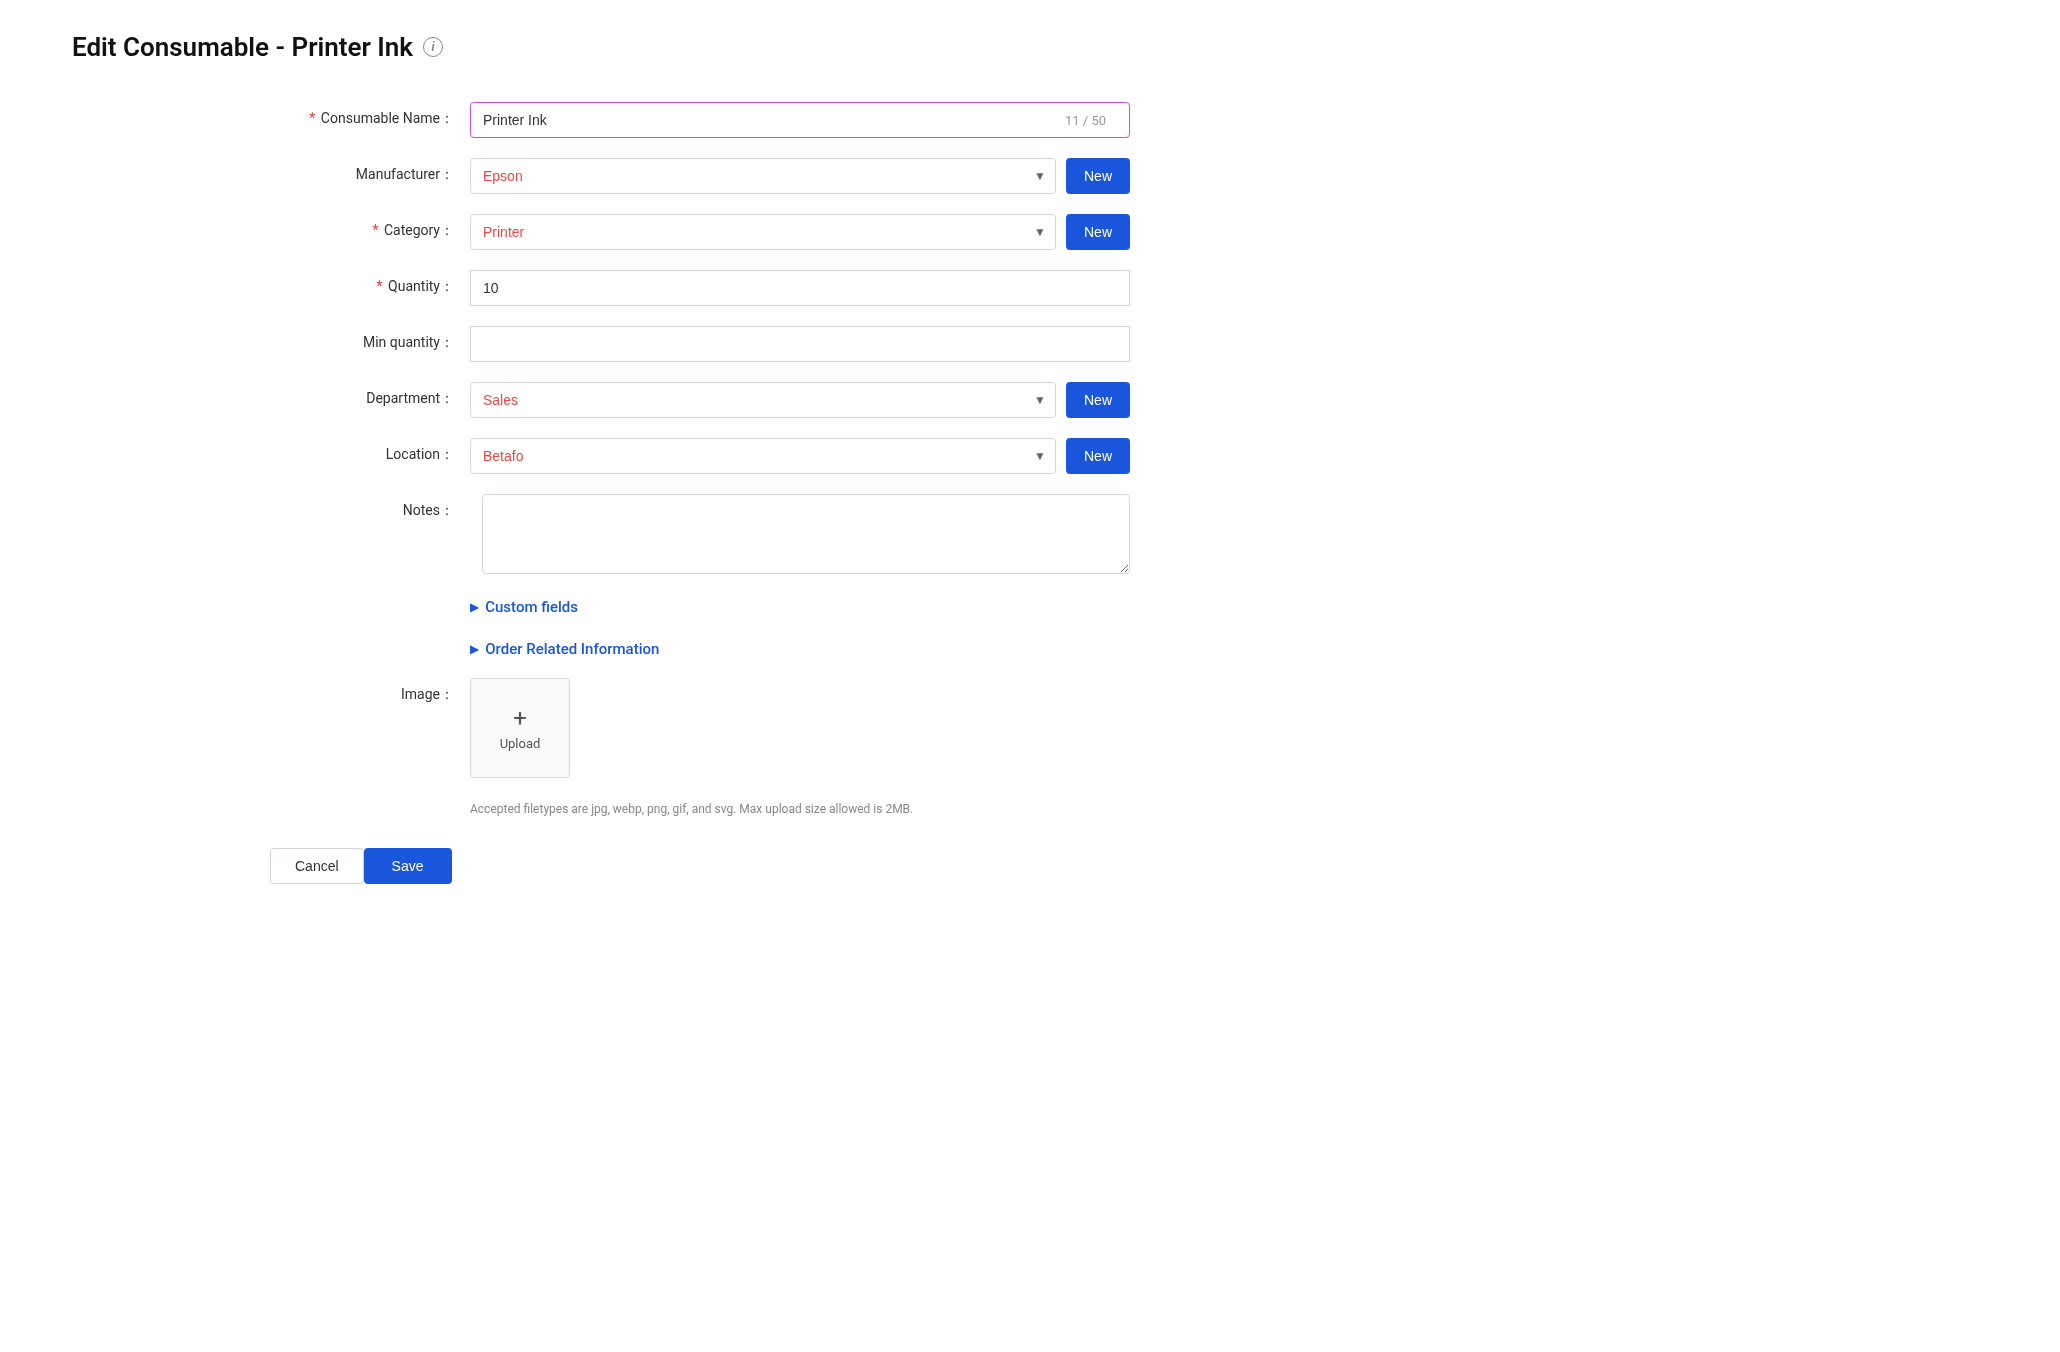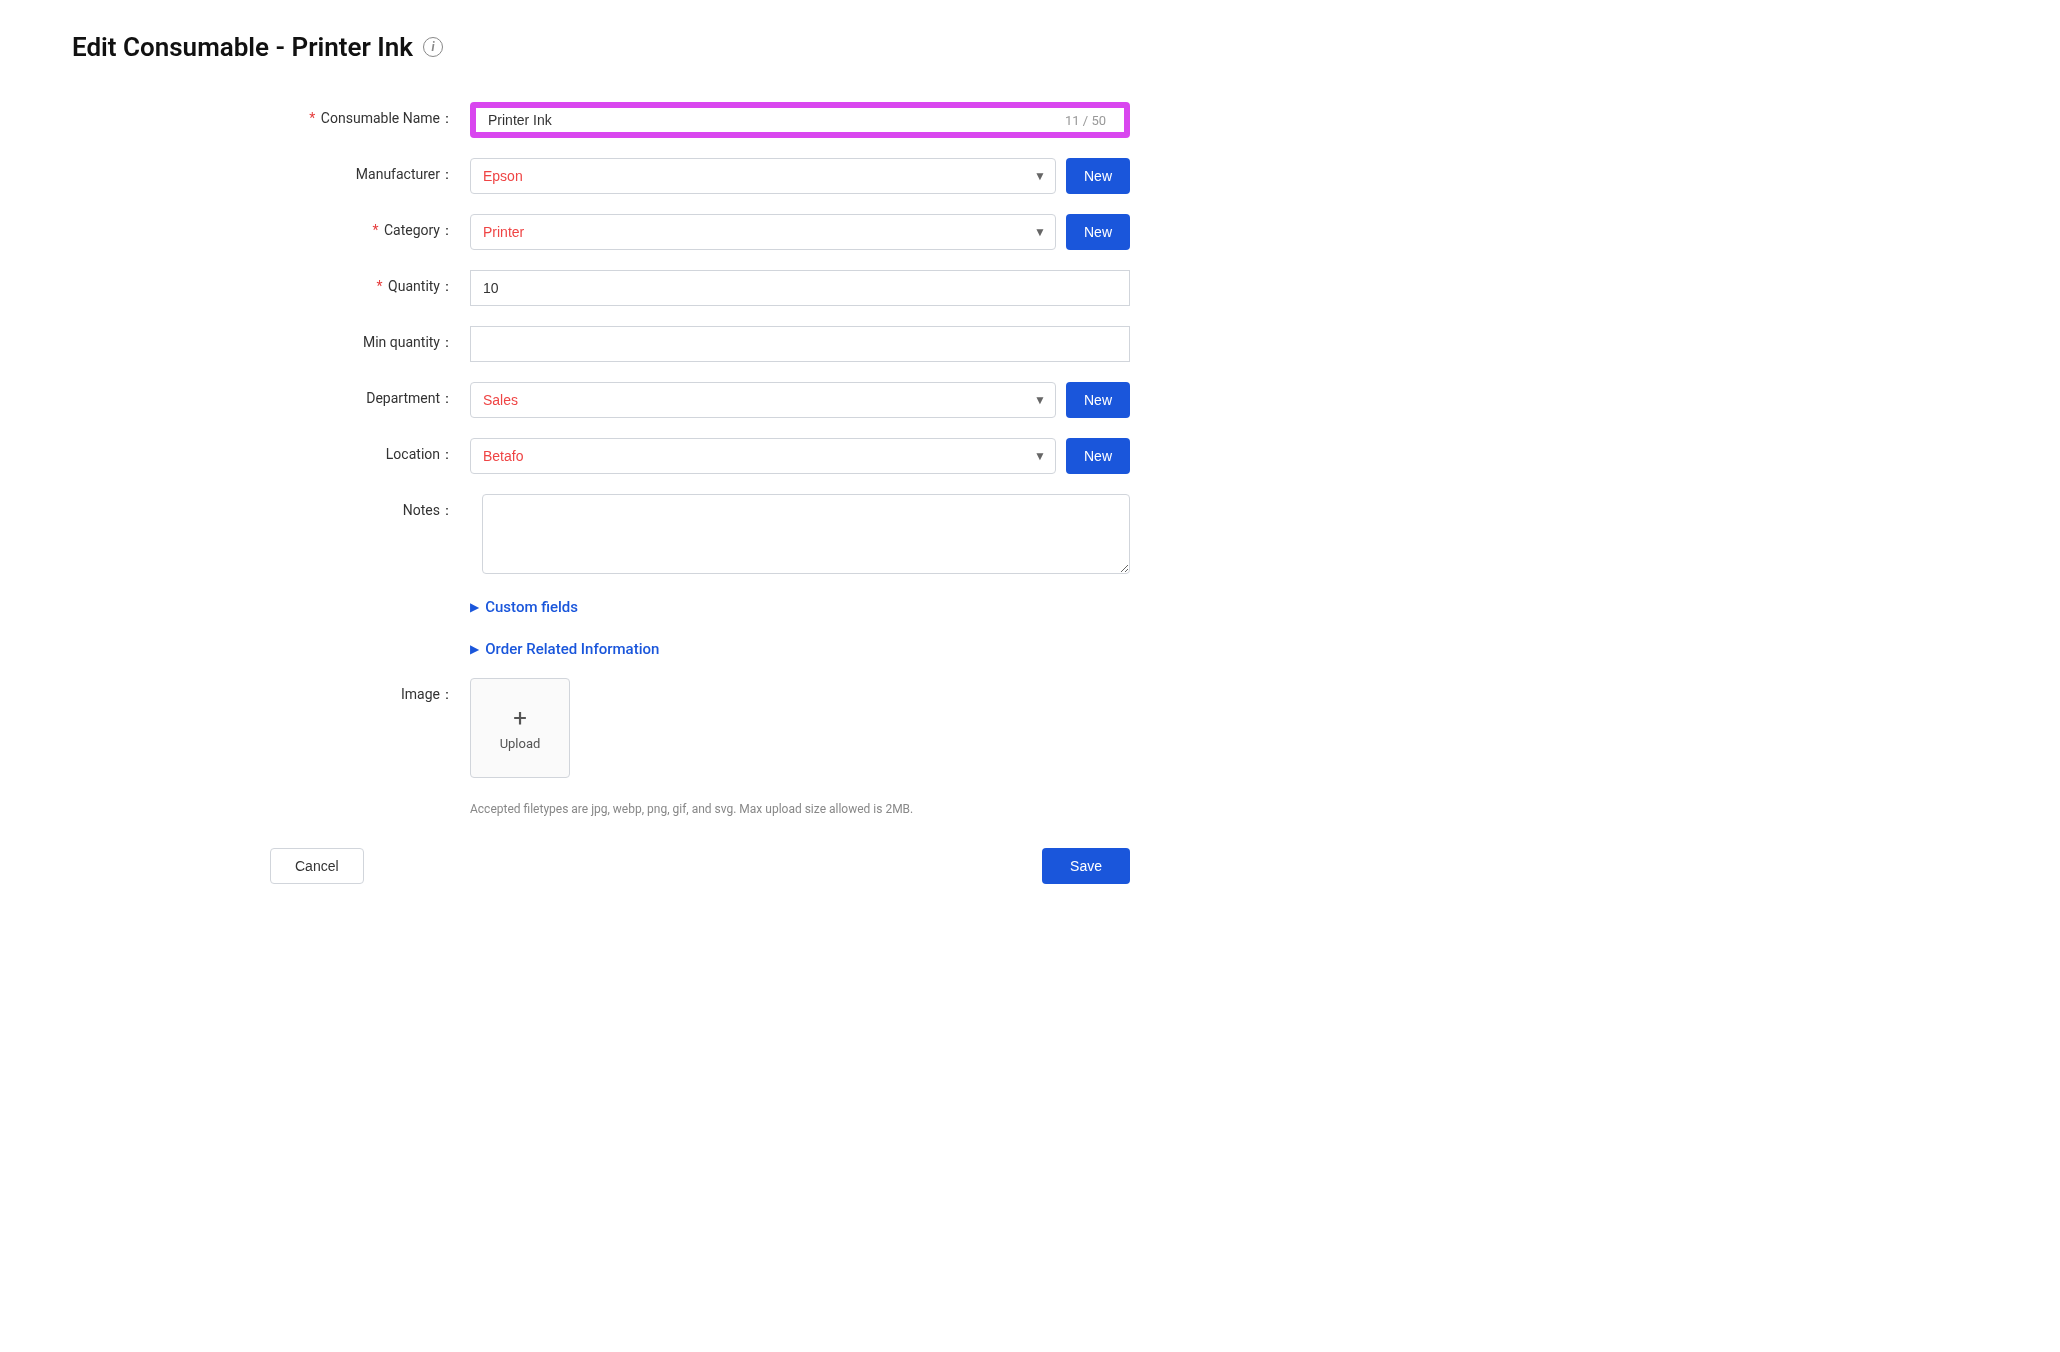--- a/index.html
+++ b/index.html
@@ -114,21 +114,21 @@
       flex: 1;
       position: relative;
       display: flex;
       align-items: center;
     }
 
     .input-counter-wrapper input {
       width: 100%;
       height: 36px;
       padding: 6px 60px 6px 12px;
-      border: 6px solid #d946ef;
+      border: 1px solid #d946ef;
       border-radius: 4px;
       font-size: 14px;
       color: #333;
       outline: none;
       background: #fff;
     }
 
     .input-counter {
       position: absolute;
       right: 24px;
@@ -249,22 +249,21 @@
 
     .image-hint {
       margin-top: 8px;
       margin-left: 200px;
       font-size: 12px;
       color: #888;
     }
 
     .form-actions {
       display: flex;
-      justify-content: space-between;
-      gap: 12px;
+      justify-content: flex-start;
       margin-top: 32px;
       padding-bottom: 40px;
     }
 
     .btn-cancel {
       height: 36px;
       padding: 0 24px;
       background: #fff;
       color: #333;
       border: 1px solid #d1d5db;

